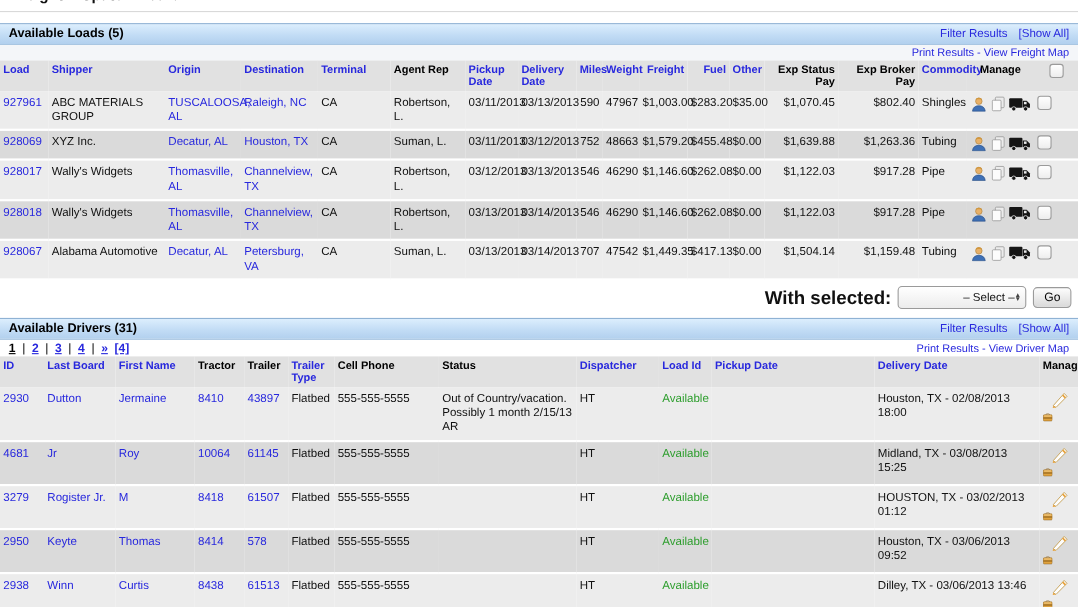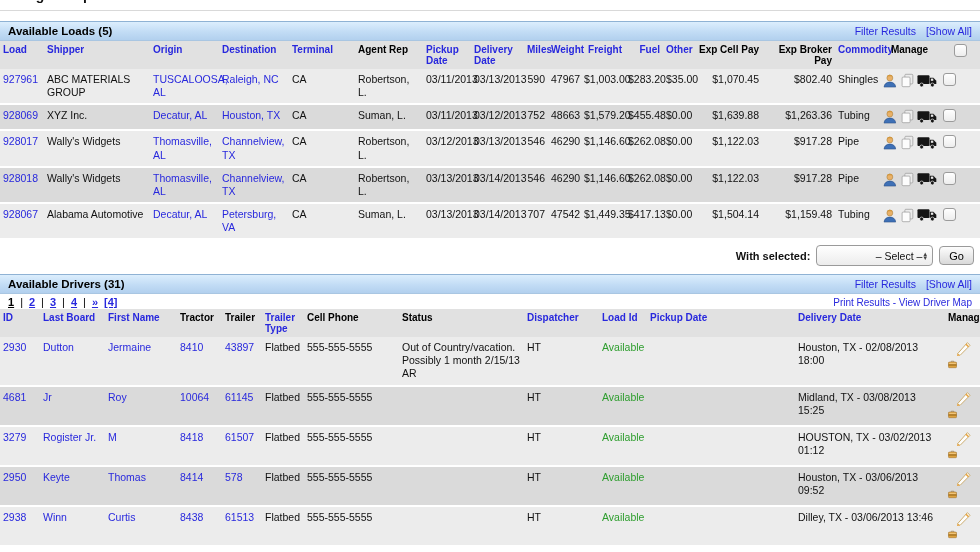--- a/index.html
+++ b/index.html
@@ -40,21 +40,21 @@
   .t-loads th.ac{text-align:center}
 
   .mgrow{display:flex;gap:3px;justify-content:center;align-items:center}
   .mgl1{display:flex;justify-content:flex-end;align-items:center;gap:2px;padding-right:6px}
   .mgl2{display:flex;justify-content:flex-end;padding-right:20px;margin-top:2px}
 
   .cbx{display:inline-block;width:11px;height:11px;border:1px solid #9b9b9b;border-radius:3px;
        background:linear-gradient(#ffffff,#ededed);cursor:pointer}
 
   .ws-row{display:flex;justify-content:flex-end;align-items:center;gap:6px;padding:5px 6px 6px 0;background:#fff}
-  .ws-label{font-weight:bold;font-size:11px}
+  .ws-label{font-weight:bold;font-size:17px}
   .sel{width:104px;height:19px;border:1px solid #9a9a9a;border-radius:4px;cursor:pointer;
        background:linear-gradient(#fff,#ececec);display:flex;align-items:center;justify-content:flex-end;padding:0 4px 0 7px}
   .sel .arrows{display:flex;flex-direction:column;line-height:4px;font-size:6px;color:#444}
   .btn{height:19px;padding:0 9px;border:1px solid #9a9a9a;border-radius:4px;cursor:pointer;
        background:linear-gradient(#fdfdfd,#d9d9d9);font-size:11px;font-family:"Liberation Sans",sans-serif}
 
   .ic{display:inline-block;vertical-align:middle}
   .ic-person{width:17px;height:15px}
   .ic-copy{width:14px;height:15px}
   .ic-truck{width:22px;height:14px}
@@ -100,20 +100,25 @@
 </div>
 <hr class="title-rule">
 
 <section class="panel">
   <div class="panel-bar">
     <span class="panel-title">Available Loads (5)</span>
     <span class="bar-links">
       <span class="lnk">Filter Results</span>
       <span class="lnk">[Show All]</span>
     </span>
+  </div>
+  <div class="print-row">
+    <span class="lnk">Print Results</span>
+    <span class="lnk">-</span>
+    <span class="lnk">View Freight Map</span>
   </div>
 
   <table class="t-loads">
     <colgroup>
       <col style="width:44px">
         <col style="width:106px">
         <col style="width:69px">
         <col style="width:70px">
       <col style="width:66px">
         <col style="width:68px">
@@ -138,21 +143,21 @@
         <th class="blu">Destination</th>
         <th class="blu">Terminal</th>
         <th>Agent Rep</th>
         <th class="blu">Pickup Date</th>
         <th class="blu">Delivery Date</th>
         <th class="blu ar">Miles</th>
         <th class="blu ar">Weight</th>
         <th class="blu ar">Freight</th>
         <th class="blu ar">Fuel</th>
         <th class="blu">Other</th>
-        <th class="ar">Exp Cell Pay</th>
+        <th class="ar">Exp Status Pay</th>
         <th class="ar">Exp Broker Pay</th>
         <th class="blu ac">Commodity</th>
         <th class="ac">Manage</th>
         <th class="ac"><span class="cbx"></span></th>
       </tr>
     </thead>
     <tbody>
       <tr class="r-light">
         <td><span class="lnk">927961</span></td>
         <td><span>ABC MATERIALS GROUP</span></td>

